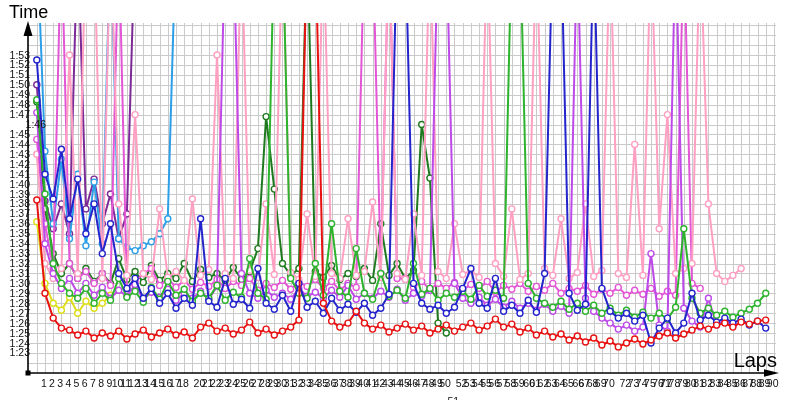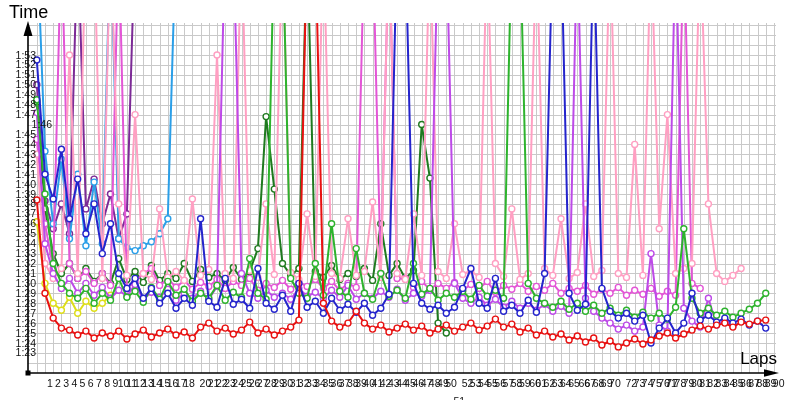--- a/index.html
+++ b/index.html
@@ -1,25 +1,25 @@
 <!DOCTYPE html>
 <html><head>
 <meta charset="utf-8">
 <style>
   html,body{margin:0;padding:0;background:#fff;}
   #stage{position:relative;width:800px;height:400px;background:#ffffff;overflow:hidden;
          font-family:"Liberation Sans",sans-serif;}
   #chart-svg{position:absolute;left:0;top:0;}
   .axis-title{position:absolute;color:#000;}
   #y-axis-title{left:9px;top:2px;font-size:18px;}
-  #x-axis-title{right:23px;top:349px;font-size:17px;}
+  #x-axis-title{right:23px;top:349px;font-size:20px;}
   .tick{position:absolute;font-size:10.5px;color:#111;line-height:11px;white-space:nowrap;}
   .ytick{width:23px;text-align:right;}
   .xtick{width:16px;text-align:center;}
-  #tick-layer{position:absolute;left:13px;top:0;width:676px;height:400px;pointer-events:none;}
+  #tick-layer{position:absolute;left:7px;top:0;width:676px;height:400px;pointer-events:none;}
 </style>
 </head>
 <body>
 
 <div id="stage">
   <svg id="chart-svg" width="800" height="400">
       <defs>
         <clipPath id="plotclip">
           <rect x="28" y="23" width="751" height="350"></rect>
         </clipPath>

